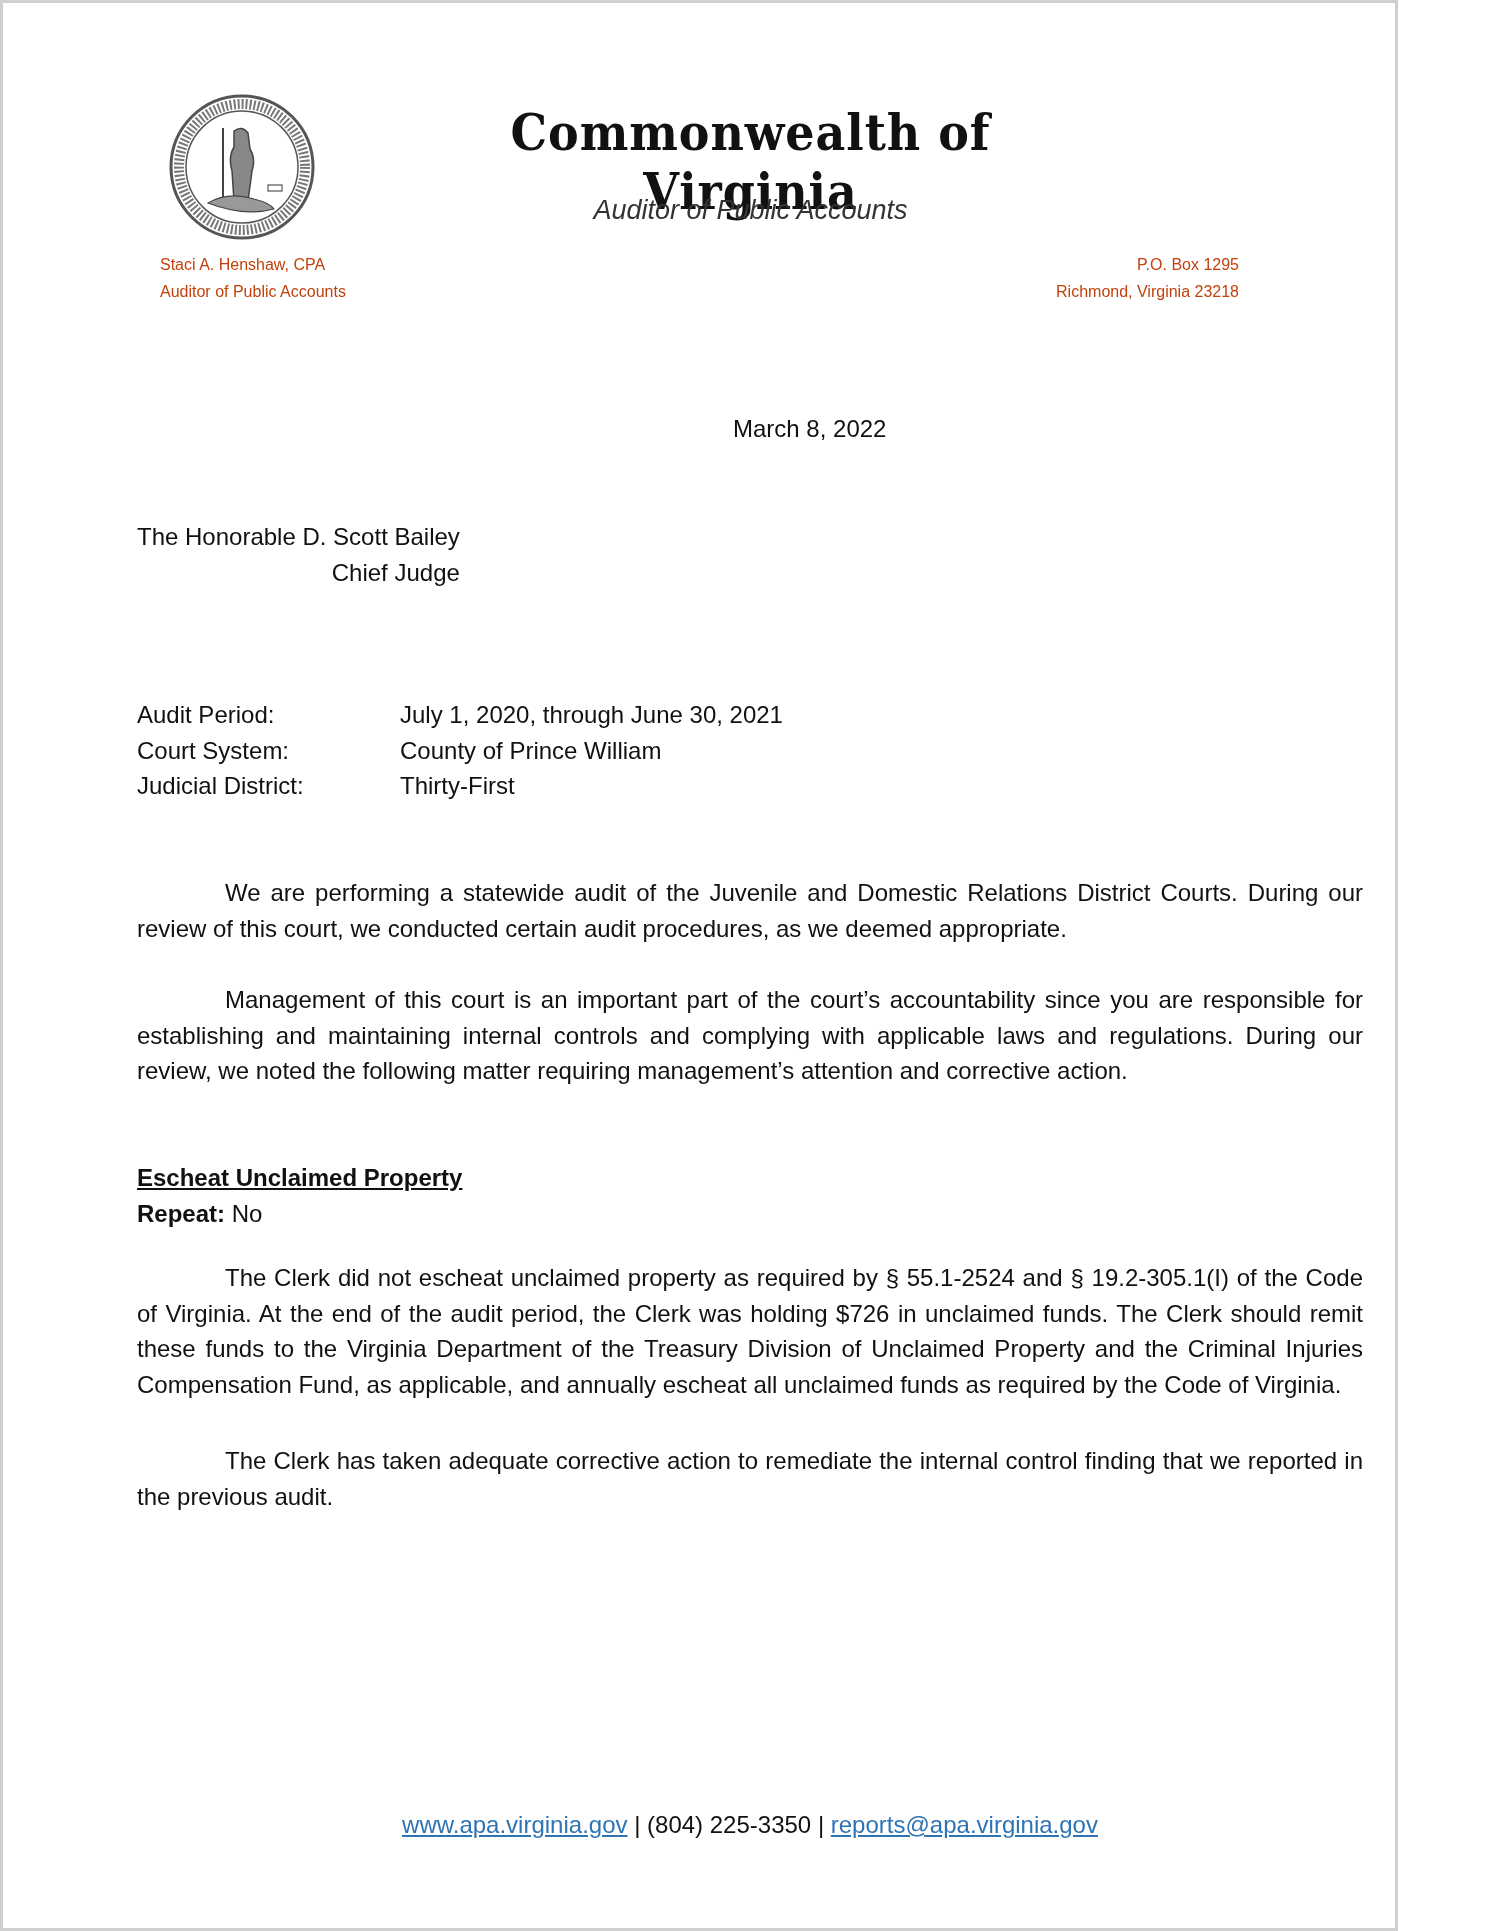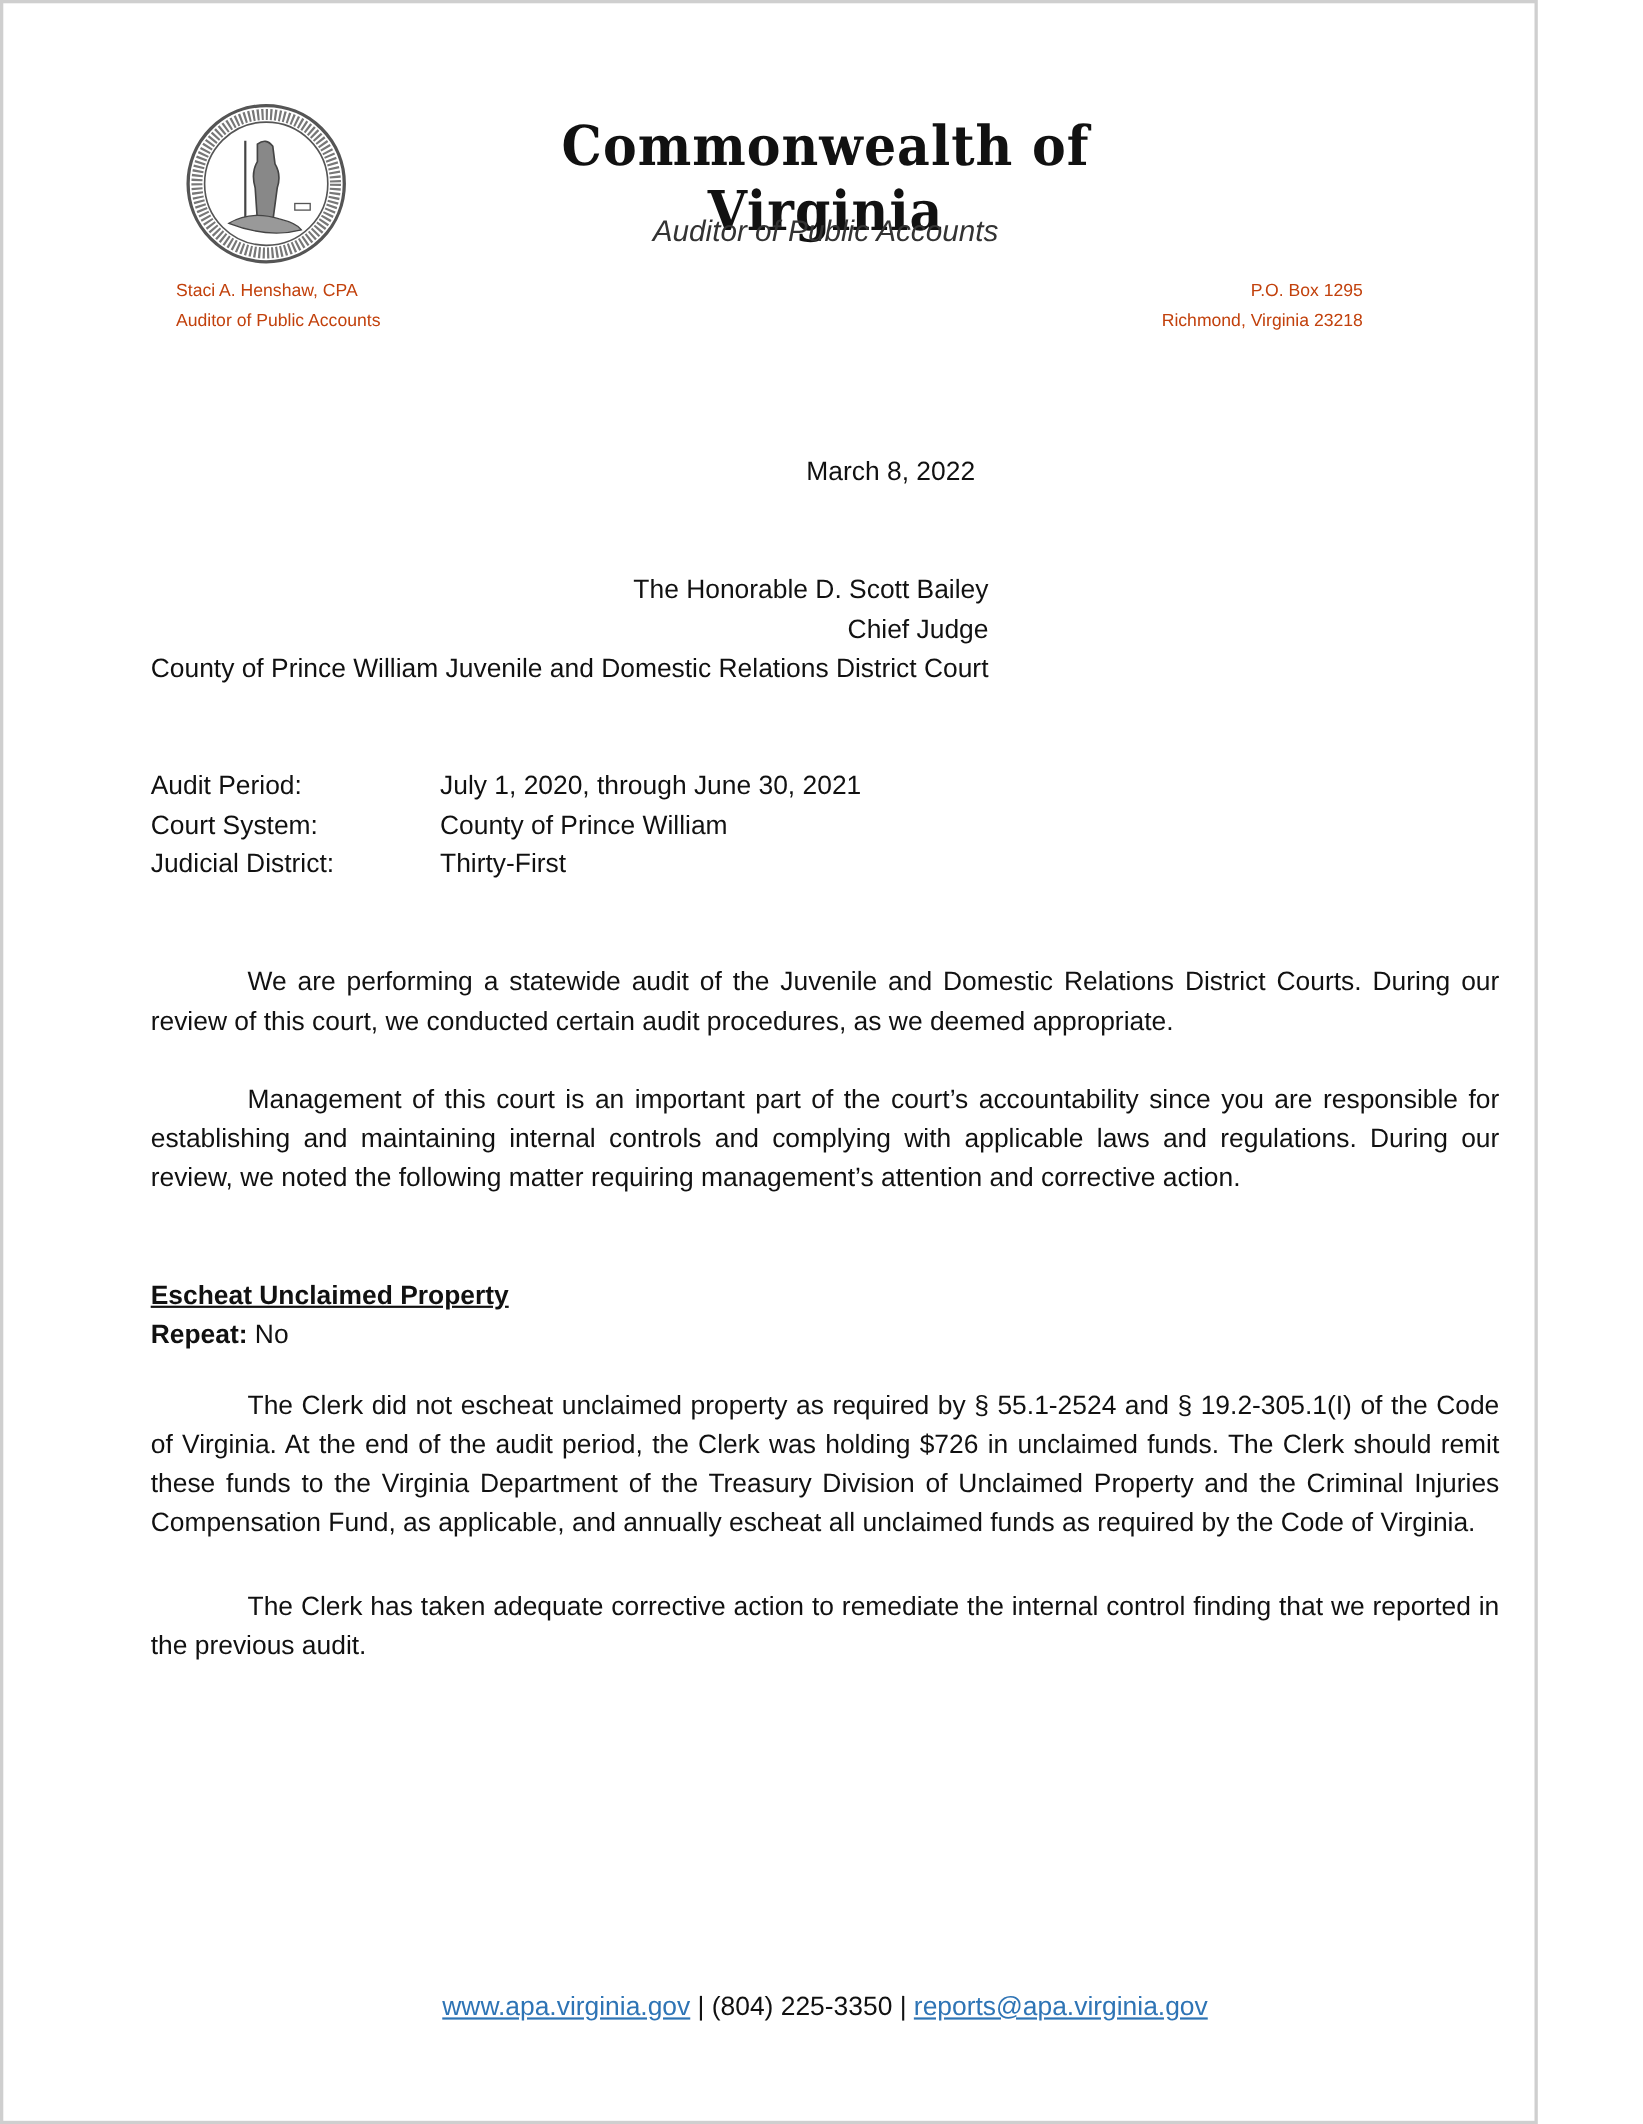--- a/index.html
+++ b/index.html
@@ -66,21 +66,20 @@
   <div class="right-block lh-small">
     <div>P.O. Box 1295</div>
     <div>Richmond, Virginia 23218</div>
   </div>
 
   <div class="date body-font">March 8, 2022</div>
 
   <div class="addr body-font txt">
     <div>The Honorable D. Scott Bailey</div>
     <div>Chief Judge</div>
-    <div>County of Prince William Juvenile and Domestic Relations District Court</div>
   </div>
 
   <div class="meta body-font txt">
     <div class="meta-row">
       <span class="meta-label">Audit Period:</span>
       <span>July 1, 2020, through June 30, 2021</span>
     </div>
     <div class="meta-row">
       <span class="meta-label">Court System:</span>
       <span>County of Prince William</span>

